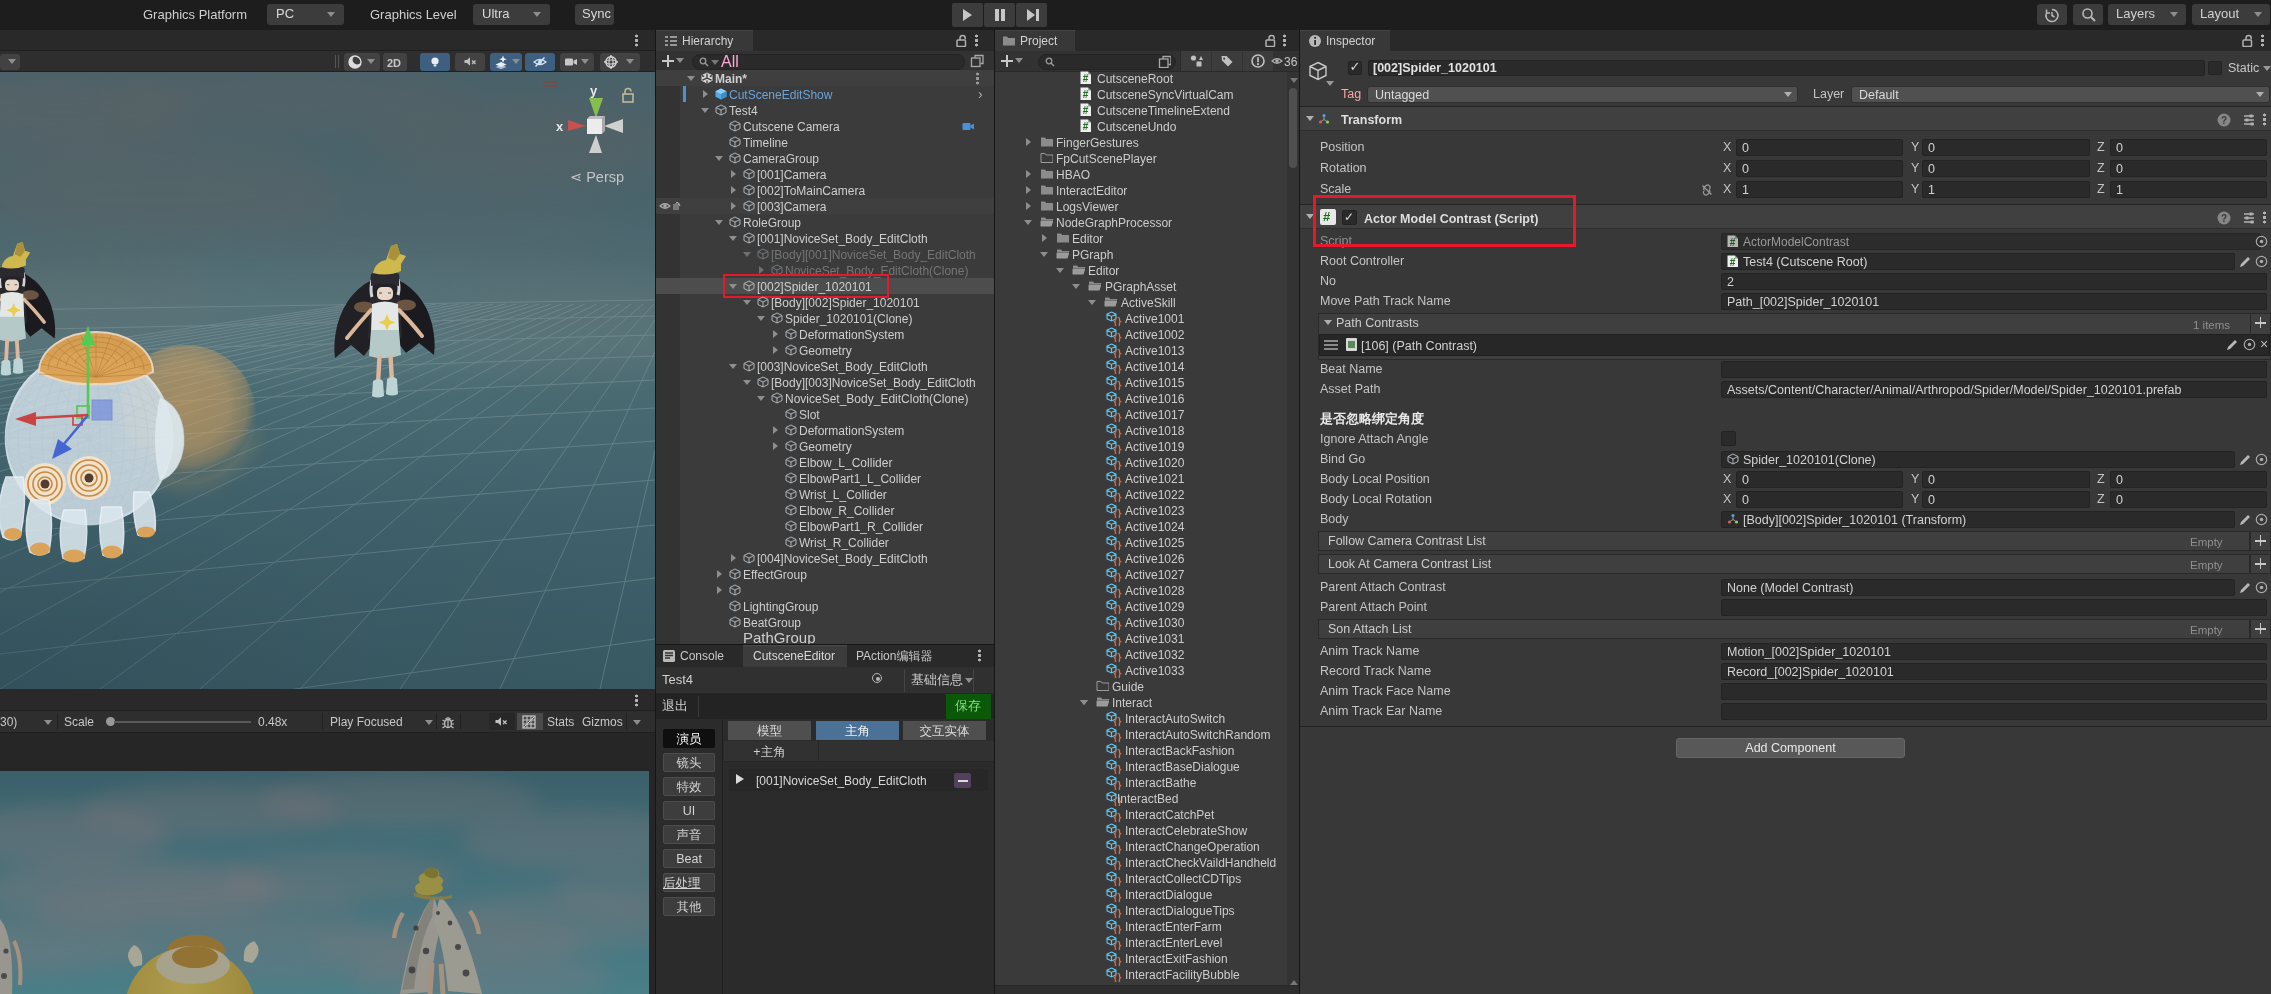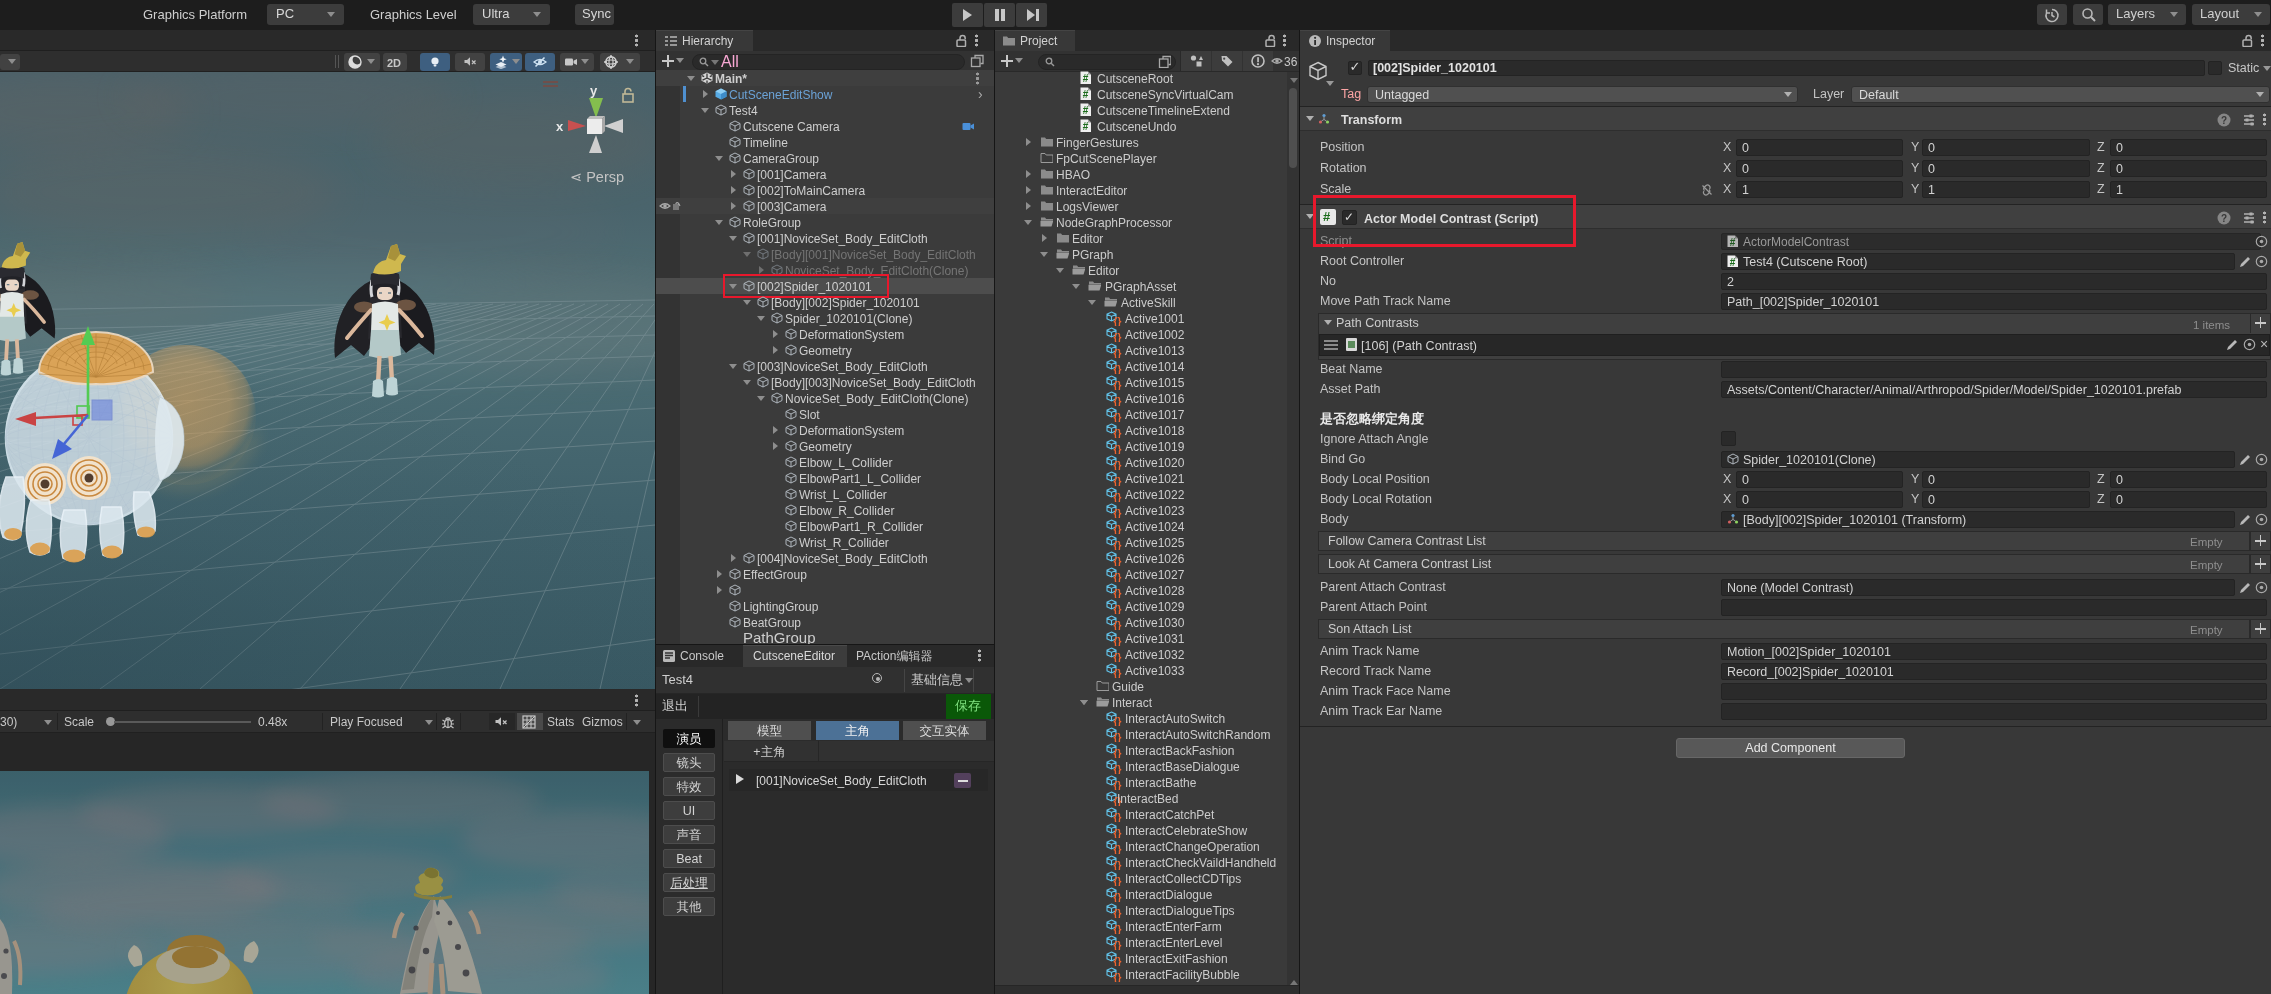--- a/index.html
+++ b/index.html
@@ -844,21 +844,21 @@
 <div class="t" style="left:7px;top:110px;width:52px;text-align:center;color:#d4d4d4;font-size:12.5px;">镜头</div>
 <div class="ab" style="left:7px;top:132px;width:52px;height:19px;background:#3d3d3d;border:1px solid #4d4d4d;border-radius:2px;"></div>
 <div class="t" style="left:7px;top:134px;width:52px;text-align:center;color:#d4d4d4;font-size:12.5px;">特效</div>
 <div class="ab" style="left:7px;top:156px;width:52px;height:19px;background:#3d3d3d;border:1px solid #4d4d4d;border-radius:2px;"></div>
 <div class="t" style="left:7px;top:158px;width:52px;text-align:center;color:#d4d4d4;font-size:12.5px;">UI</div>
 <div class="ab" style="left:7px;top:180px;width:52px;height:19px;background:#3d3d3d;border:1px solid #4d4d4d;border-radius:2px;"></div>
 <div class="t" style="left:7px;top:182px;width:52px;text-align:center;color:#d4d4d4;font-size:12.5px;">声音</div>
 <div class="ab" style="left:7px;top:204px;width:52px;height:19px;background:#3d3d3d;border:1px solid #4d4d4d;border-radius:2px;"></div>
 <div class="t" style="left:7px;top:206px;width:52px;text-align:center;color:#d4d4d4;font-size:12.5px;">Beat</div>
 <div class="ab" style="left:7px;top:228px;width:52px;height:19px;background:#3d3d3d;border:1px solid #4d4d4d;border-radius:2px;"></div>
-<div class="t" style="left:7px;top:230px;width:52px;text-align:center;color:#d4d4d4;font-size:12.5px;text-decoration:underline;">后处理</div>
+<div class="t" style="left:7px;top:230px;width:52px;color:#d4d4d4;font-size:12.5px;text-decoration:underline;">后处理</div>
 <div class="ab" style="left:7px;top:252px;width:52px;height:19px;background:#3d3d3d;border:1px solid #4d4d4d;border-radius:2px;"></div>
 <div class="t" style="left:7px;top:254px;width:52px;text-align:center;color:#d4d4d4;font-size:12.5px;">其他</div>
 <div class="ab" style="left:68px;top:74px;width:270px;height:275px;background:#2b2b2b;"></div>
 <div class="ab" style="left:72px;top:76px;width:83px;height:19px;background:#4f4f4f;"></div>
 <div class="t" style="left:72px;top:78px;width:83px;text-align:center;color:#dadada;font-size:12.5px;">模型</div>
 <div class="ab" style="left:160px;top:76px;width:83px;height:19px;background:#4c7196;"></div>
 <div class="t" style="left:160px;top:78px;width:83px;text-align:center;color:#f2f2f2;font-size:12.5px;">主角</div>
 <div class="ab" style="left:247px;top:76px;width:83px;height:19px;background:#4f4f4f;"></div>
 <div class="t" style="left:247px;top:78px;width:83px;text-align:center;color:#dadada;font-size:12.5px;">交互实体</div>
 <div class="ab" style="left:68px;top:96px;width:270px;height:21px;background:#313131;border-bottom:1px solid #262626;"></div>

